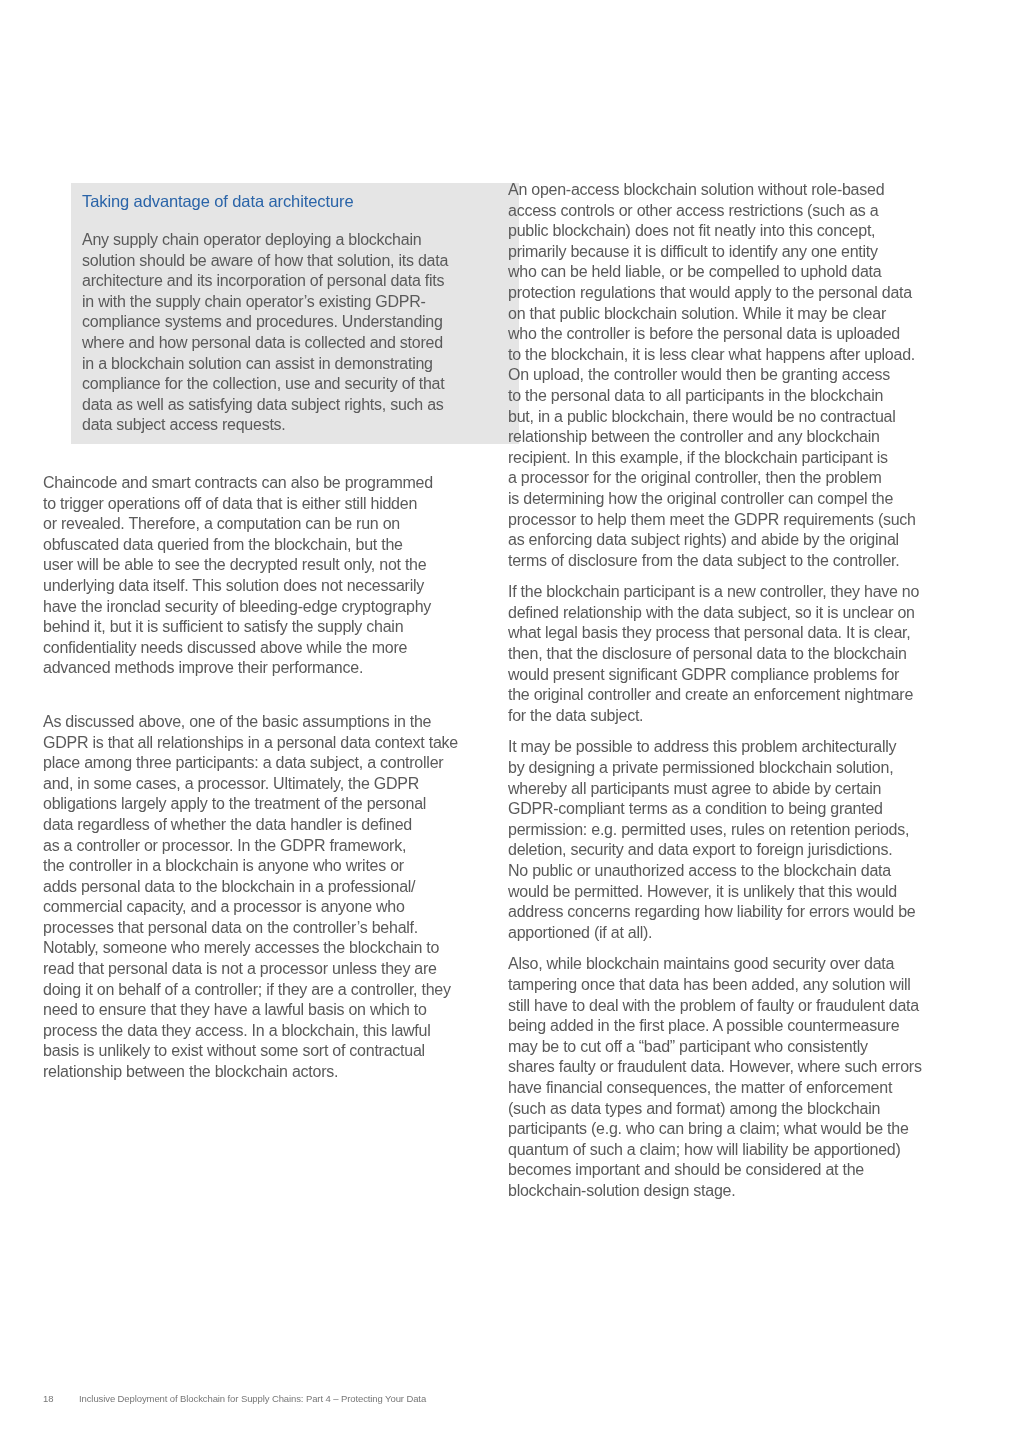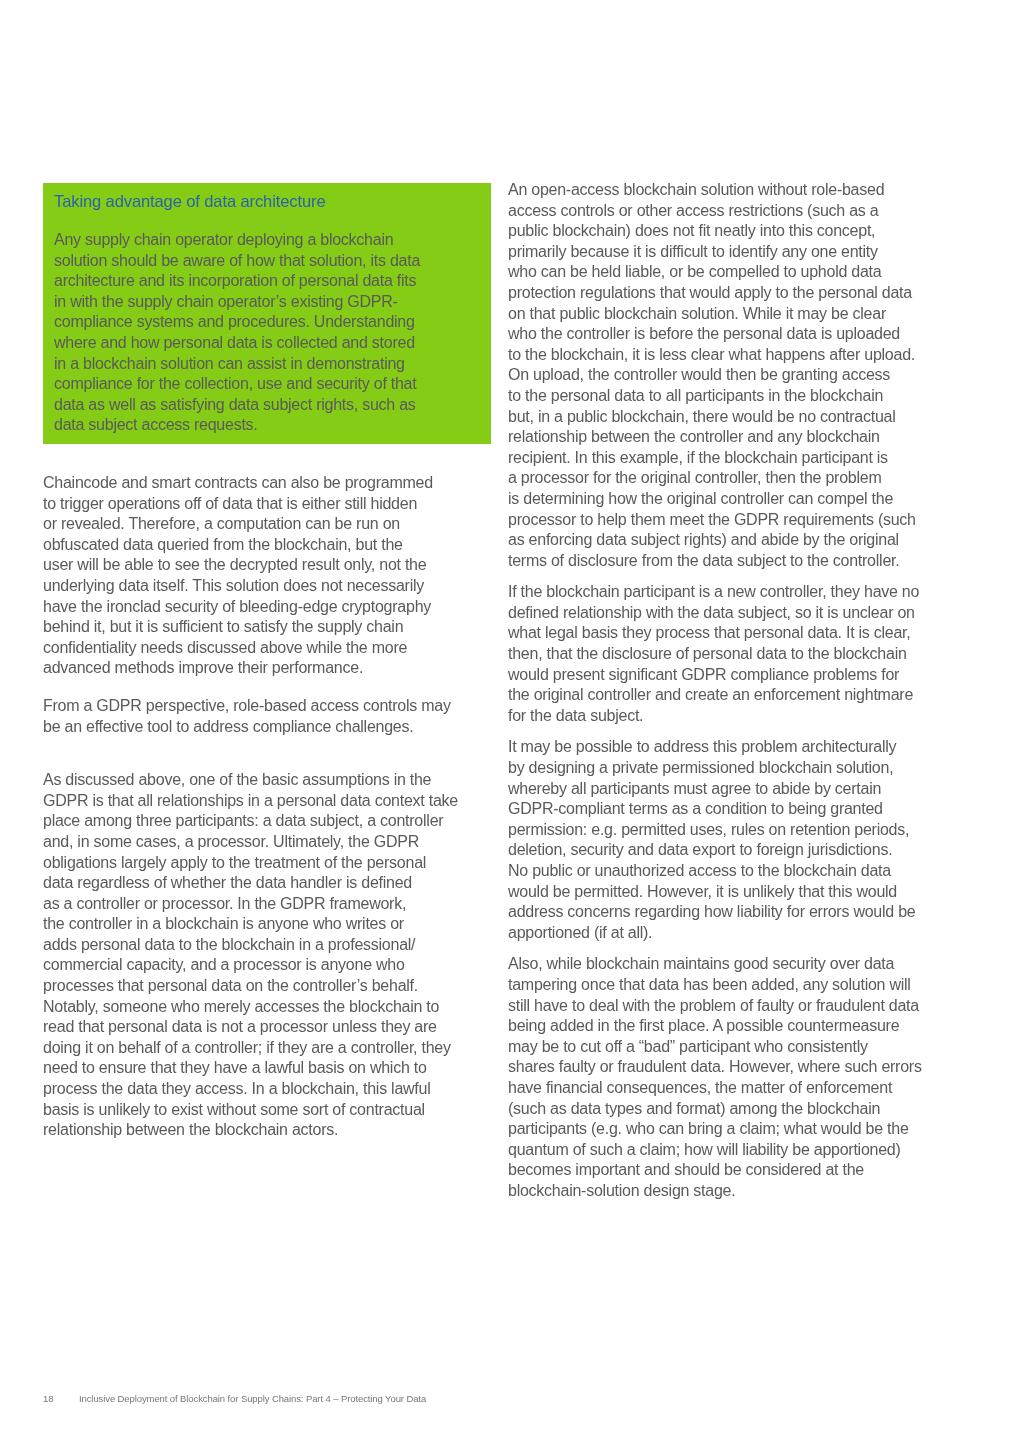--- a/index.html
+++ b/index.html
@@ -5,25 +5,26 @@
     html, body { margin: 0; padding: 0; background: #ffffff; }
     body {
       width: 1024px; height: 1448px; position: relative; overflow: hidden;
       font-family: "Liberation Sans", sans-serif;
       color: #5a5a5a;
     }
     .col { position: absolute; }
     .col-left { left: 43px; top: 183px; width: 452px; }
     .col-right { left: 508px; top: 180px; width: 450px; }
     .callout {
-      background: #84cc16;
+      background: #e5e5e5;
       width: 448px;
       box-sizing: border-box;
       padding: 8px 12px 7px 11px;
       height: 261px;
+      margin-left: 28px;
     }
     .callout-title {
       color: #2a64a8;
       font-size: 16.5px;
       line-height: 20px;
       margin: 0 0 19px 0;
       font-weight: normal;
       letter-spacing: -0.1px;
     }
     p {
@@ -75,22 +76,20 @@
   <p class="left-p1">Chaincode and smart contracts can also be programmed
 to trigger operations off of data that is either still hidden
 or revealed. Therefore, a computation can be run on
 obfuscated data queried from the blockchain, but the
 user will be able to see the decrypted result only, not the
 underlying data itself. This solution does not necessarily
 have the ironclad security of bleeding-edge cryptography
 behind it, but it is sufficient to satisfy the supply chain
 confidentiality needs discussed above while the more
 advanced methods improve their performance.</p>
-  <p class="left-p2">From a GDPR perspective, role-based access controls may
-be an effective tool to address compliance challenges.</p>
   <p class="left-p3">As discussed above, one of the basic assumptions in the
 GDPR is that all relationships in a personal data context take
 place among three participants: a data subject, a controller
 and, in some cases, a processor. Ultimately, the GDPR
 obligations largely apply to the treatment of the personal
 data regardless of whether the data handler is defined
 as a controller or processor. In the GDPR framework,
 the controller in a blockchain is anyone who writes or
 adds personal data to the blockchain in a professional/
 commercial capacity, and a processor is anyone who

